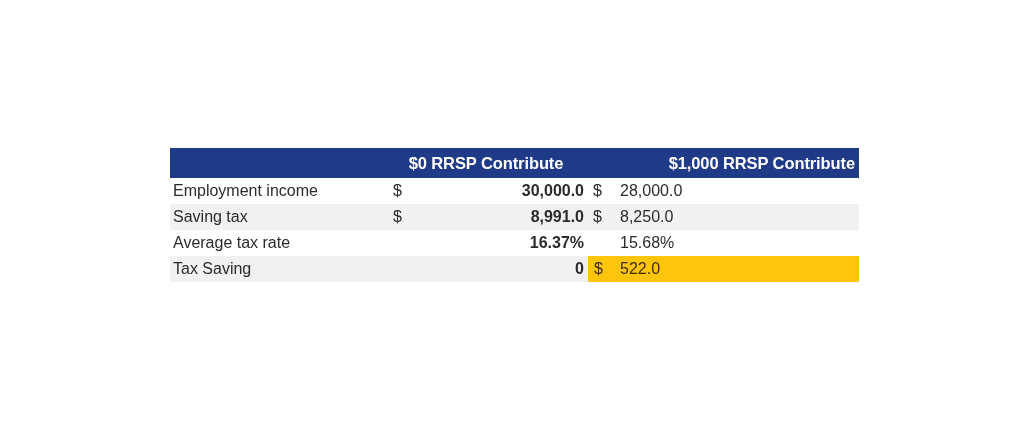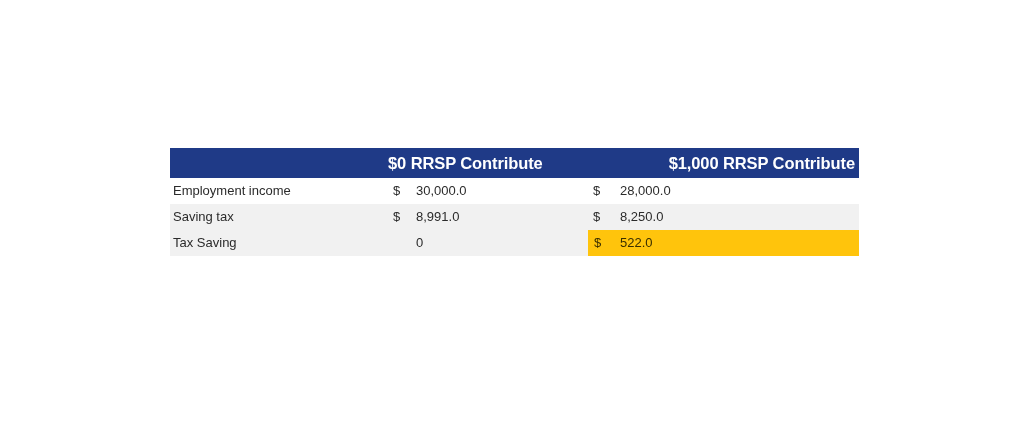--- a/index.html
+++ b/index.html
@@ -57,56 +57,58 @@
     font-weight: bold;
     letter-spacing: -0.1px;
     padding: 0;
     height: 30px;
     line-height: 30px;
     vertical-align: middle;
     white-space: nowrap;
   }
   th.head-blank { }
   th.head-a {
-    text-align: left;
+    text-align: center;
     padding-right: 4px;
   }
   th.head-b {
     text-align: right;
     padding-right: 4px;
   }
 
   
   tbody tr {
     height: 26px;
   }
   tbody tr.band-light { background: #ffffff; }
   tbody tr.band-gray  { background: #F1F1F1; }
 
   tbody td {
-    font-size: 13px;
+    font-size: 16px;
     color: #2B2B2B;
     padding: 0;
     height: 26px;
     line-height: 26px;
     vertical-align: middle;
     white-space: nowrap;
     font-weight: normal;
   }
 
   td.label-cell {
     text-align: left;
     padding-left: 3px;
   }
   td.cur-cell {
     text-align: left;
     padding-left: 5px;
   }
   td.val-cell {
+    text-align: right;
     padding-right: 4px;
+    font-weight: bold;
   }
   td.val-cell-b {
     text-align: left;
     padding-right: 6px;
   }
 
   
   td.hl {
     background: #FFC40C;
     color: #3A2E00;
@@ -151,20 +153,27 @@
         </tr>
 
         <tr class="band-gray">
           <td class="label-cell">Saving tax</td>
           <td class="cur-cell">$</td>
           <td class="val-cell">8,991.0</td>
           <td class="cur-cell">$</td>
           <td class="val-cell-b">8,250.0</td>
         </tr>
 
+        <tr class="band-light">
+          <td class="label-cell">Average tax rate</td>
+          <td class="cur-cell"></td>
+          <td class="val-cell">16.37%</td>
+          <td class="cur-cell"></td>
+          <td class="val-cell-b">15.68%</td>
+        </tr>
 
         <tr class="band-gray row-highlight">
           <td class="label-cell">Tax Saving</td>
           <td class="cur-cell"></td>
           <td class="val-cell">0</td>
           <td class="cur-cell hl">$</td>
           <td class="val-cell-b hl">522.0</td>
         </tr>
 
       </tbody>

